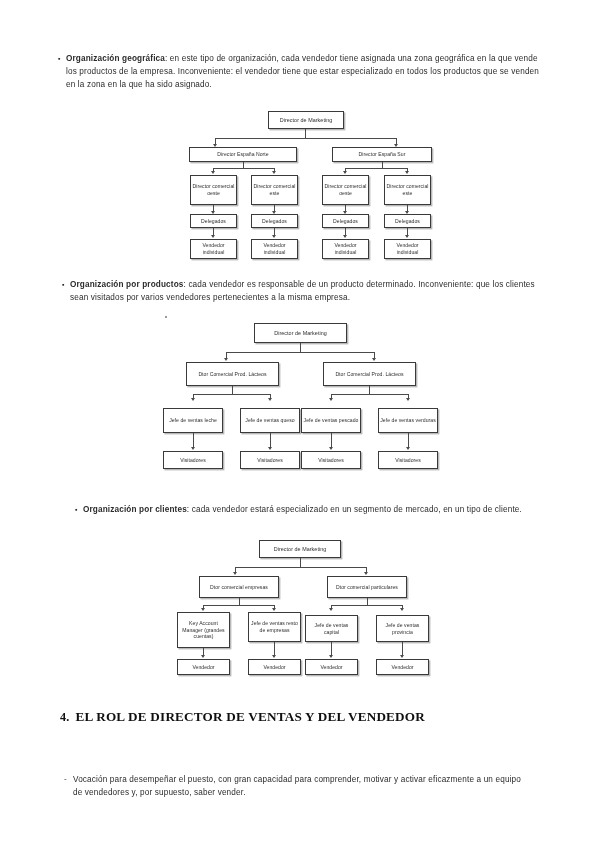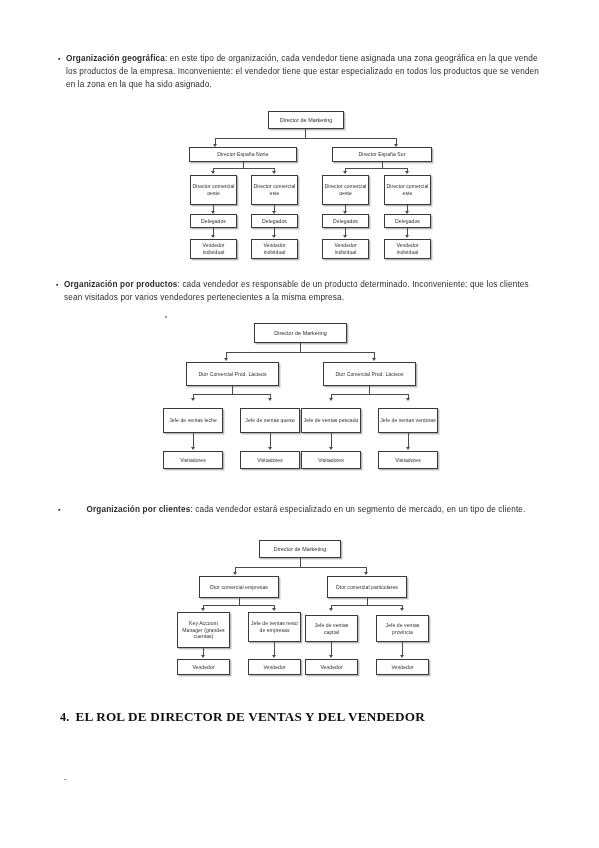--- a/index.html
+++ b/index.html
@@ -167,21 +167,21 @@
     <div class="arrow" style="left:343px; top:235px;"></div>
     <div class="edge v" style="left:407px; top:228px; height:8px;"></div>
     <div class="arrow" style="left:405px; top:235px;"></div>
 
     <div class="node" style="left:190px; top:239px; width:47px; height:20px;">Vendedor individual</div>
     <div class="node" style="left:251px; top:239px; width:47px; height:20px;">Vendedor individual</div>
     <div class="node" style="left:322px; top:239px; width:47px; height:20px;">Vendedor individual</div>
     <div class="node" style="left:384px; top:239px; width:47px; height:20px;">Vendedor individual</div>
   </div>
 
-  <div class="para" style="left:64px; top:278px; width:480px;">
+  <div class="para" style="left:70px; top:278px; width:480px;">
     <span class="bullet">▪</span>
     <b>Organización por productos</b><span>: cada vendedor es responsable de un producto determinado. Inconveniente: que los clientes sean visitados por varios vendedores pertenecientes a la misma empresa.</span>
   </div>
 
   <div class="stray-mark" style="left:165px; top:316px;"></div>
 
   <div class="chart" style="left:0px; top:0px; width:599px; height:490px;">
 
     <div class="node top" style="left:254px; top:323px; width:93px; height:20px;">Director de Marketing</div>
 
@@ -222,21 +222,21 @@
     <div class="arrow" style="left:329px; top:447px;"></div>
     <div class="edge v" style="left:408px; top:433px; height:15px;"></div>
     <div class="arrow" style="left:406px; top:447px;"></div>
 
     <div class="node" style="left:163px; top:451px; width:60px; height:18px;">Visitadores</div>
     <div class="node" style="left:240px; top:451px; width:60px; height:18px;">Visitadores</div>
     <div class="node" style="left:301px; top:451px; width:60px; height:18px;">Visitadores</div>
     <div class="node" style="left:378px; top:451px; width:60px; height:18px;">Visitadores</div>
   </div>
 
-  <div class="para" style="left:66px; top:503px; width:480px;text-align:center;">
+  <div class="para" style="left:83px; top:503px; width:480px;">
     <span class="bullet">▪</span>
     <b>Organización por clientes</b><span>: cada vendedor estará especializado en un segmento de mercado, en un tipo de cliente.</span>
   </div>
 
   <div class="chart" style="left:0px; top:0px; width:599px; height:690px;">
 
     <div class="node top" style="left:259px; top:540px; width:82px; height:18px;">Director de Marketing</div>
 
     <div class="edge v" style="left:300px; top:558px; height:9px;"></div>
     <div class="edge h" style="left:235px; top:567px; width:131px;"></div>
@@ -282,15 +282,16 @@
     <div class="node" style="left:376px; top:659px; width:53px; height:16px;">Vendedor</div>
   </div>
 
   <div class="heading" style="left:60px; top:709px;">
     <span class="num">4.</span><span>EL ROL DE DIRECTOR DE VENTAS Y DEL VENDEDOR</span>
   </div>
 
 
   <div class="para" style="left:73px; top:773px; width:450px;">
     <span class="dash-bullet">-</span>
+    <span>Vocación para desempeñar el puesto, con gran capacidad para comprender, motivar y activar eficazmente a un equipo de vendedores y, por supuesto, saber vender.</span>
   </div>
 
 </div>
 
 </body></html>

